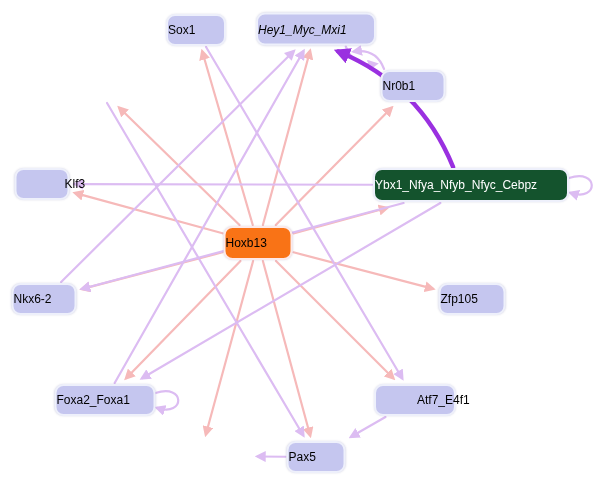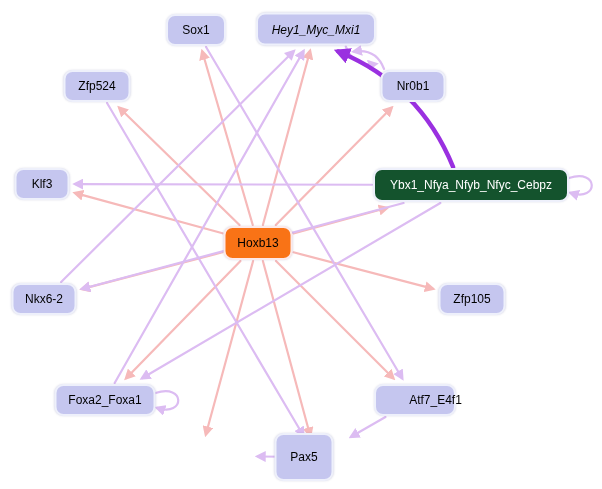--- a/index.html
+++ b/index.html
@@ -1,21 +1,21 @@
 <!DOCTYPE html>
 <html><head>
 <meta charset="utf-8">
 <style>
   html,body{margin:0;padding:0;background:#ffffff;font-family:"Liberation Sans",sans-serif;}
   .canvas{position:relative;width:602px;height:489px;background:#ffffff;overflow:hidden;}
   svg.edge-layer{position:absolute;left:0;top:0;width:602px;height:489px;}
   .node-layer{position:absolute;left:0;top:0;width:602px;height:489px;pointer-events:none;}
   .node{
     position:absolute;transform:translate(-50%,-50%);
-    display:flex;align-items:center;justify-content:center;
+    display:flex;align-items:center;justify-content:flex-start;
     border-radius:9px;font-size:12px;color:#000;box-sizing:border-box;
     pointer-events:auto;white-space:nowrap;
     box-shadow:0 0 2px rgba(60,60,120,0.18);
   }
   .node.default{background:#c5c6ef;border:2px solid #eef0fb;}
   .node.center{background:#f97316;border:2px solid #fde9e9;}
   .node.highlight{background:#14532d;border:2px solid #eef0fb;color:#ffffff;}
 </style>
 </head>
 <body>
@@ -60,44 +60,41 @@
       <path d="M 155.5 393 C 185.5 383, 185.5 417, 157.5 408" fill="none" stroke="#dcbcf2" stroke-width="2.2" stroke-linecap="round" marker-end="url(#arrow-lavender)"></path>
       <path d="M 453.11538461538464 167 Q 419.8543870796846 85.2857976008064 338.3557692307692 51.5" fill="none" stroke="#9a30e0" stroke-width="4.5" stroke-linecap="round" marker-end="url(#arrow-purple)"></path>
     </svg>
   <div class="node-layer" id="nodes">
       <div class="node default" style="left: 196px; top: 30px; width: 60px; height: 32px;">
         <span>Sox1</span>
       </div>
       <div class="node default" style="left: 316px; top: 29px; width: 120px; height: 33px; font-style: italic;">
         <span>Hey1_Myc_Mxi1</span>
       </div>
-      <div class="node default" style="left: 97px; top: 86px; width: 67px; height: 32px;">
-        <span>Zfp524</span>
-      </div>
       <div class="node default" style="left: 413px; top: 86px; width: 65px; height: 32px;">
         <span>Nr0b1</span>
       </div>
-      <div class="node default" style="left: 42px; top: 184px; width: 55px; height: 32px;">
+      <div class="node default" style="left: 42px; top: 184px; width: 55px; height: 32px; padding-left: 48px;">
         <span>Klf3</span>
       </div>
       <div class="node highlight" style="left: 471px; top: 185px; width: 196px; height: 34px;">
         <span>Ybx1_Nfya_Nfyb_Nfyc_Cebpz</span>
       </div>
       <div class="node center" style="left: 258px; top: 243px; width: 69px; height: 34px;">
         <span>Hoxb13</span>
       </div>
       <div class="node default" style="left: 44px; top: 299px; width: 65px; height: 32px;">
         <span>Nkx6-2</span>
       </div>
       <div class="node default" style="left: 472px; top: 299px; width: 67px; height: 32px;">
         <span>Zfp105</span>
       </div>
       <div class="node default" style="left: 105px; top: 400px; width: 101px; height: 32px;">
         <span>Foxa2_Foxa1</span>
       </div>
       <div class="node default" style="left: 415px; top: 400px; width: 82px; height: 32px; padding-left: 41px;">
         <span>Atf7_E4f1</span>
       </div>
-      <div class="node default" style="left: 304px; top: 457px; width: 59px; height: 48px;">
+      <div class="node default" style="left: 316px; top: 457px; width: 59px; height: 32px;">
         <span>Pax5</span>
       </div>
     </div>
 </div>
 
 </body></html>

